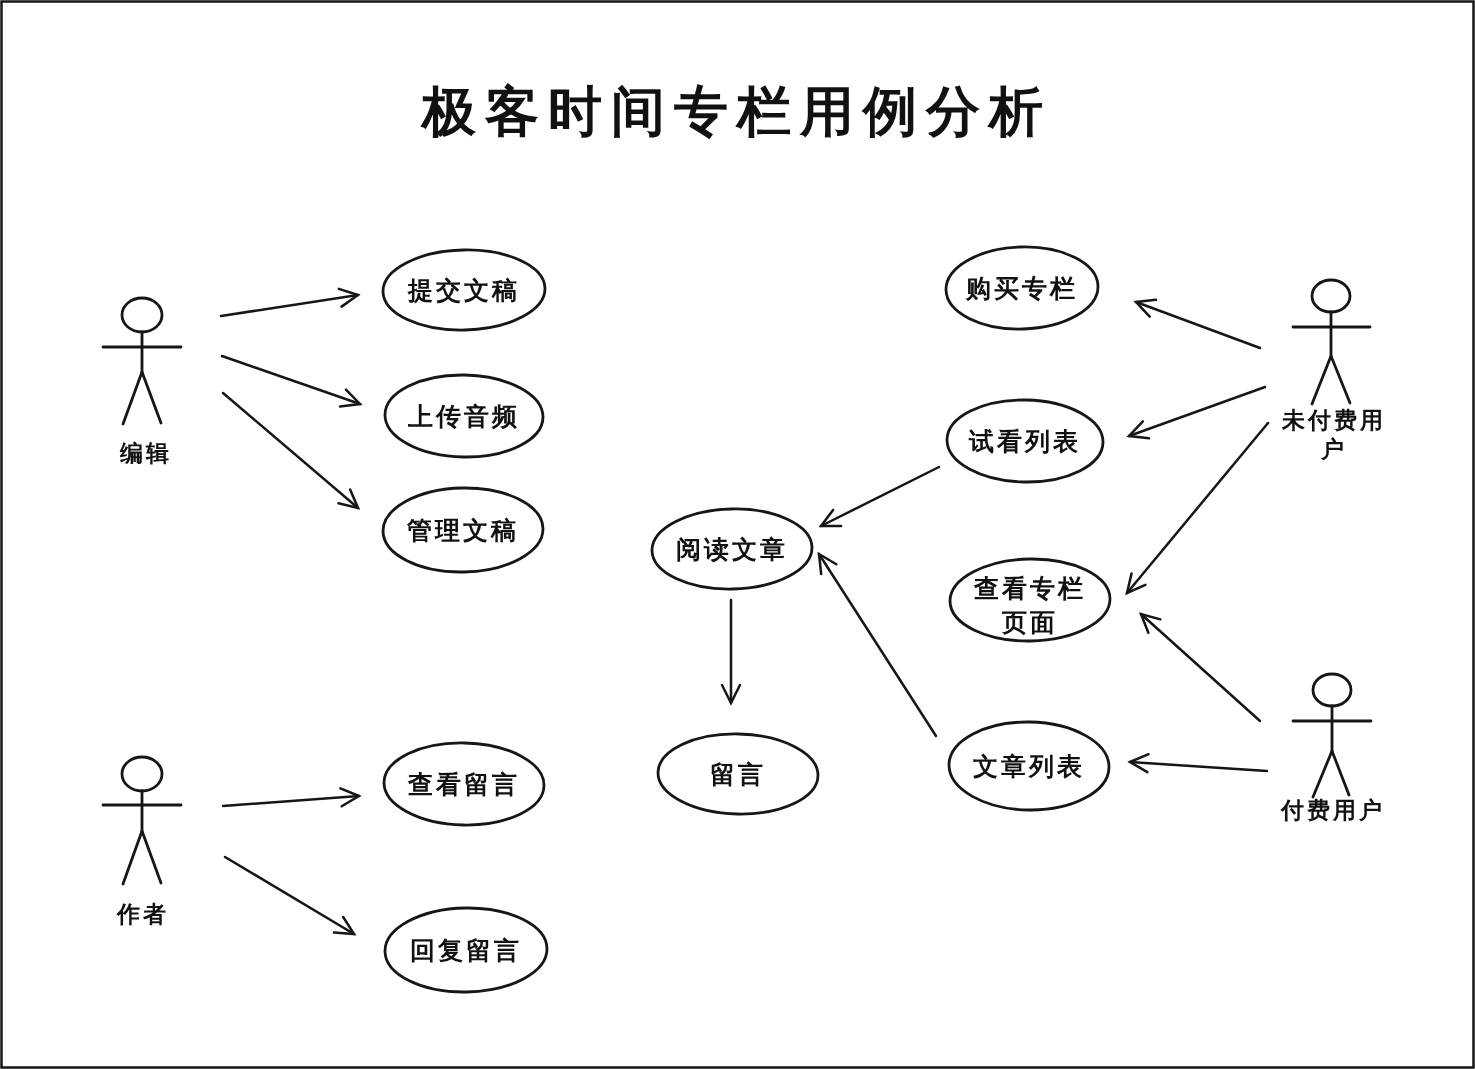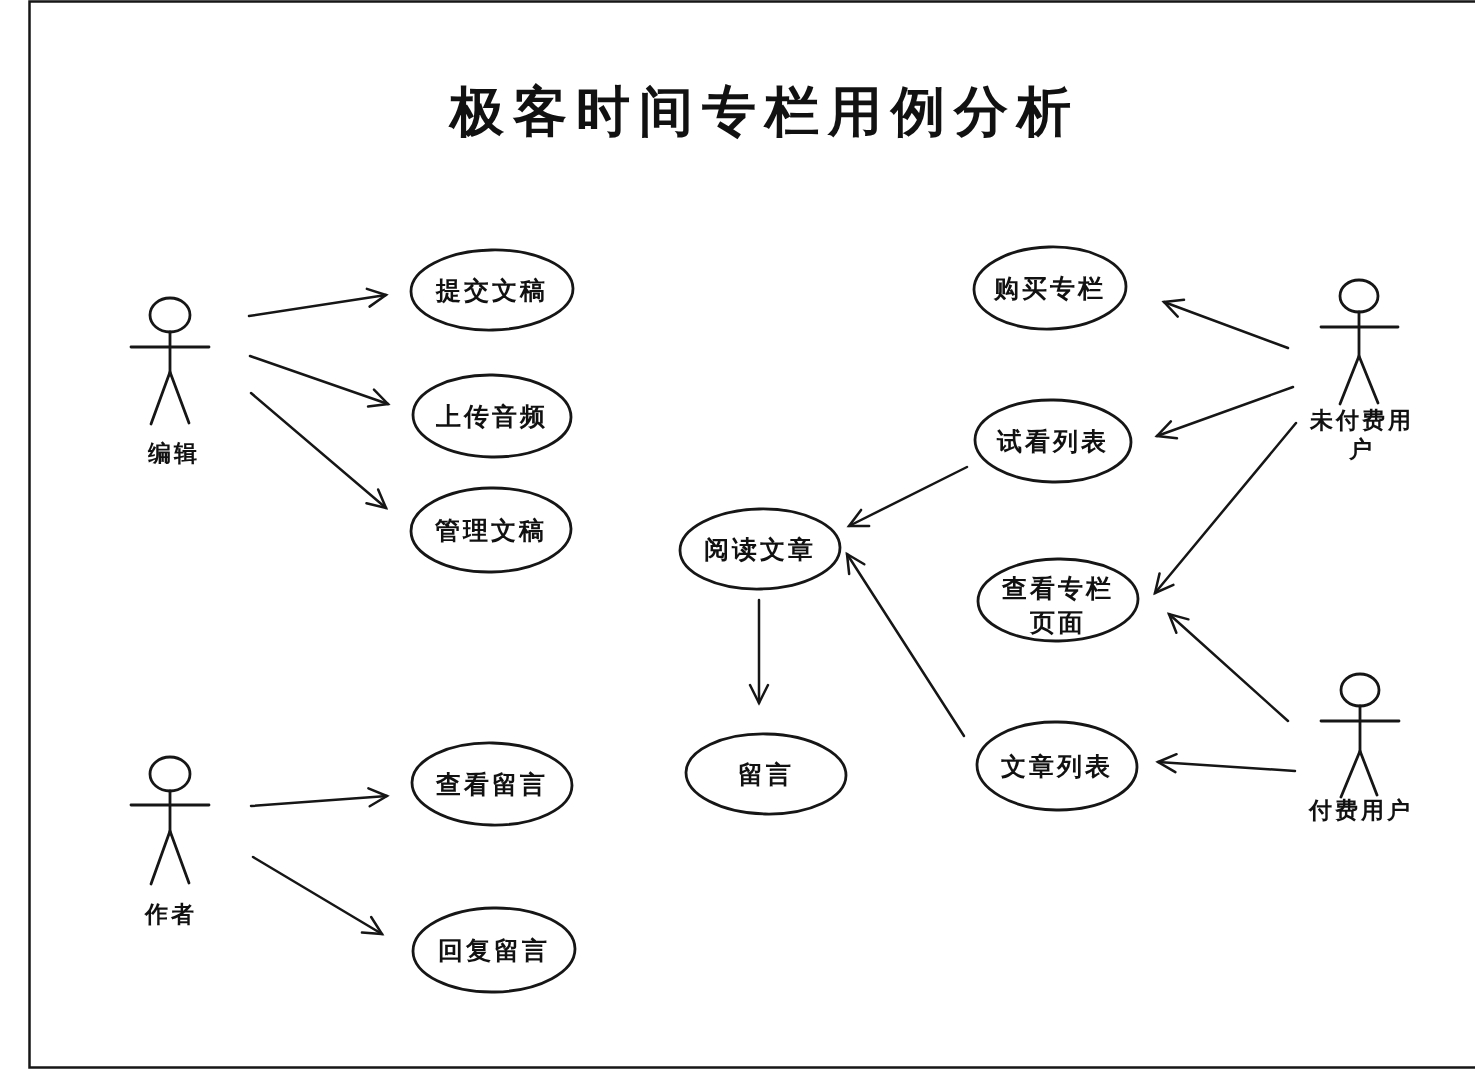--- a/index.html
+++ b/index.html
@@ -2,21 +2,20 @@
 <html><head>
 <meta charset="utf-8">
 <style>
   html, body { margin: 0; padding: 0; background: #ffffff; }
   .page {
     position: relative;
     width: 1265px;
     height: 1069px;
     background: #ffffff;
     font-family: "DejaVu Sans", sans-serif;
-    padding-left: 28px;
   }
   svg { display: block; }
   .stroke { stroke: #161616; stroke-width: 2.8; fill: none; stroke-linecap: round; }
   .arrow-line { stroke: #161616; stroke-width: 2.5; fill: none; stroke-linecap: round; }
   .title-text {
     font-family: "DejaVu Sans", sans-serif;
     font-size: 54px;
     font-weight: bold;
     letter-spacing: 9px;
     fill: #111111;

